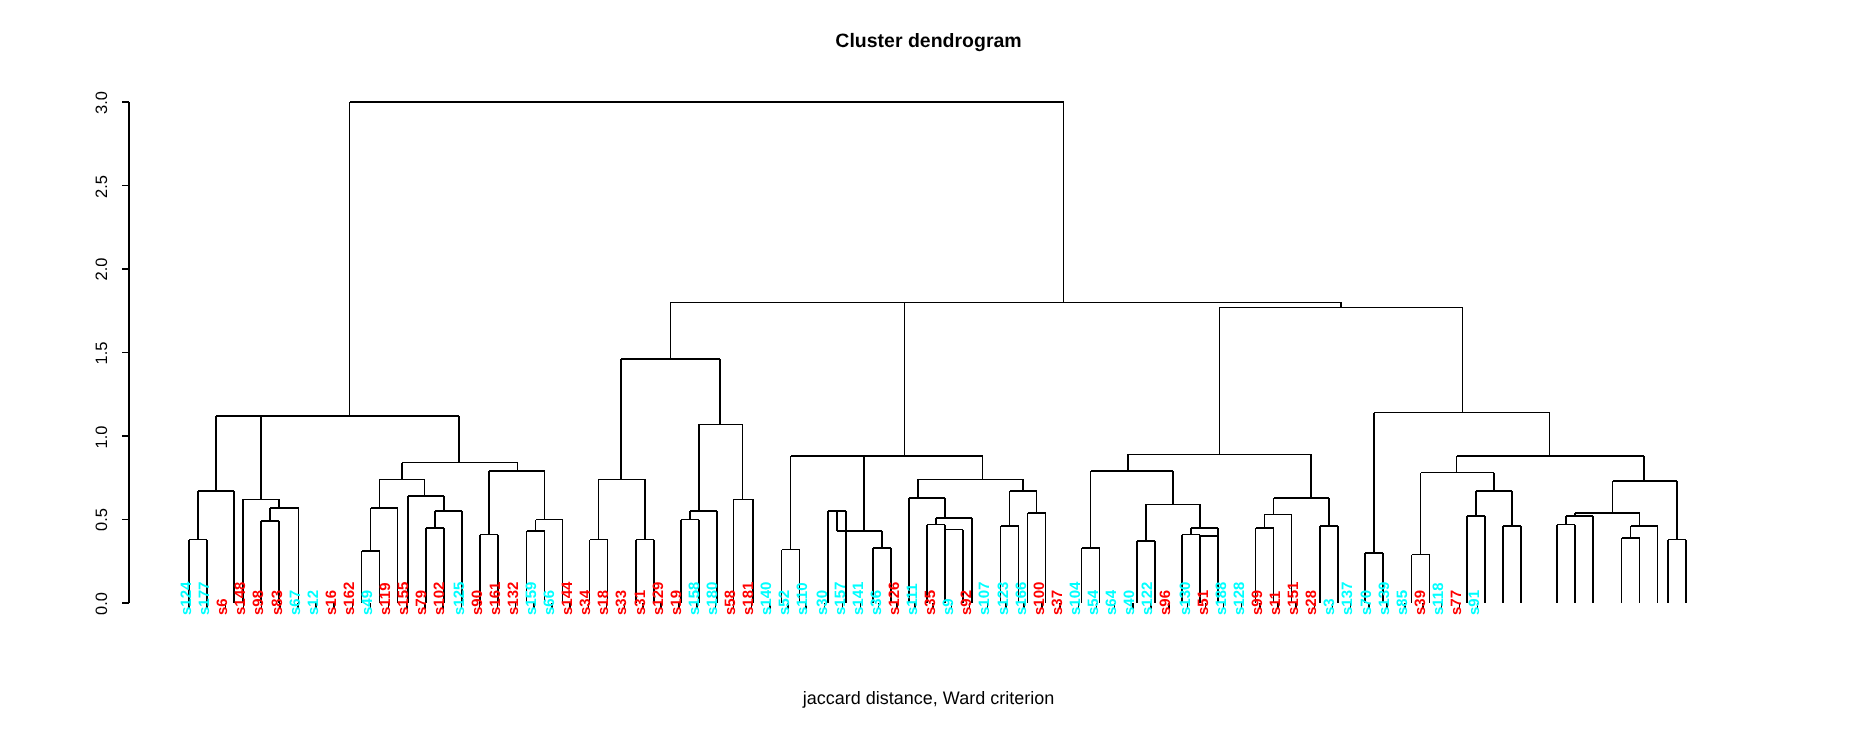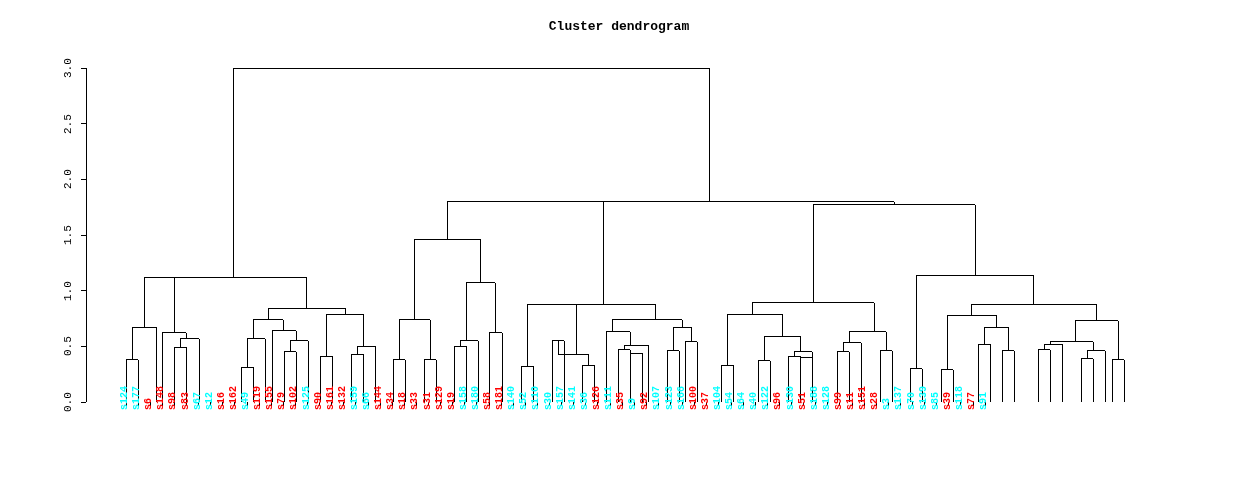--- a/index.html
+++ b/index.html
@@ -1,18 +1,18 @@
 <!DOCTYPE html>
 <html><head>
 <meta charset="utf-8">
 <style>
   html,body{margin:0;padding:0;background:#ffffff;}
   body{width:1238px;height:500px;overflow:hidden;
        font-family:"Liberation Sans","DejaVu Sans",sans-serif;}
-  #root{position:relative;width:1172px;height:500px;background:#fff;font-family:Liberation Mono, monospace;}
+  #root{position:relative;width:1172px;height:500px;background:#fff;}
   #title{
     position:absolute;top:19px;left:0;width:1238px;text-align:center;
     font-size:13px;font-weight:bold;color:#000;letter-spacing:0px;
   }
   #xlabel{
     position:absolute;top:458px;left:0;width:1238px;text-align:center;
     font-size:12px;color:#000;
   }
   #plot{position:absolute;left:0;top:0;width:1238px;height:500px;}
   svg{display:block;}
@@ -417,14 +417,15 @@
       <div class="leaf-label" style="color: rgb(0, 255, 255); left: 904.4px; top: 410px;">s137</div>
       <div class="leaf-label" style="color: rgb(0, 255, 255); left: 916.5px; top: 410px;">s70</div>
       <div class="leaf-label" style="color: rgb(0, 255, 255); left: 928.6px; top: 410px;">s139</div>
       <div class="leaf-label" style="color: rgb(0, 255, 255); left: 940.7px; top: 410px;">s85</div>
       <div class="leaf-label" style="color: rgb(255, 0, 0); left: 952.8px; top: 410px;">s39</div>
       <div class="leaf-label" style="color: rgb(0, 255, 255); left: 964.9px; top: 410px;">s118</div>
       <div class="leaf-label" style="color: rgb(255, 0, 0); left: 977px; top: 410px;">s77</div>
       <div class="leaf-label" style="color: rgb(0, 255, 255); left: 989.1px; top: 410px;">s91</div>
     </div>
 
+  <div id="xlabel">jaccard distance, Ward criterion</div>
 
 </div>
 
 </body></html>

